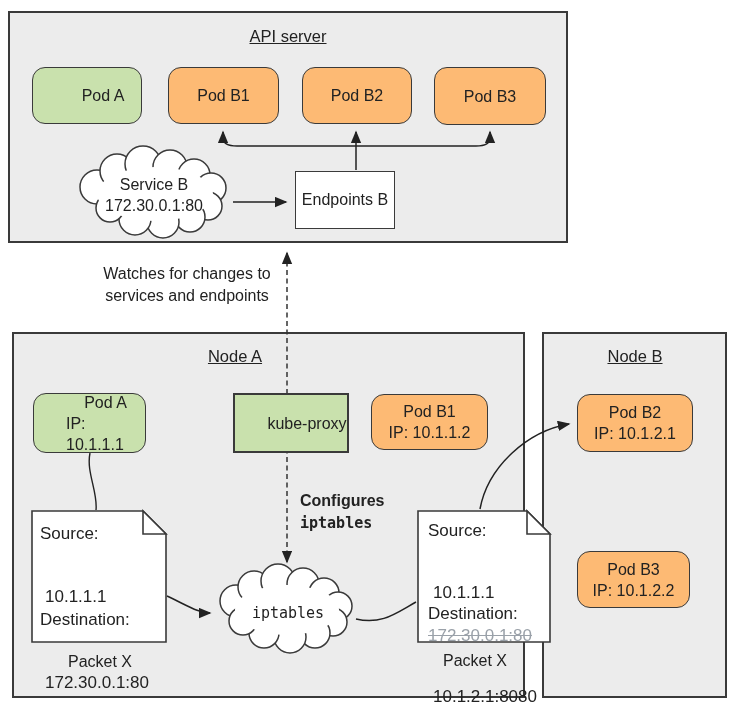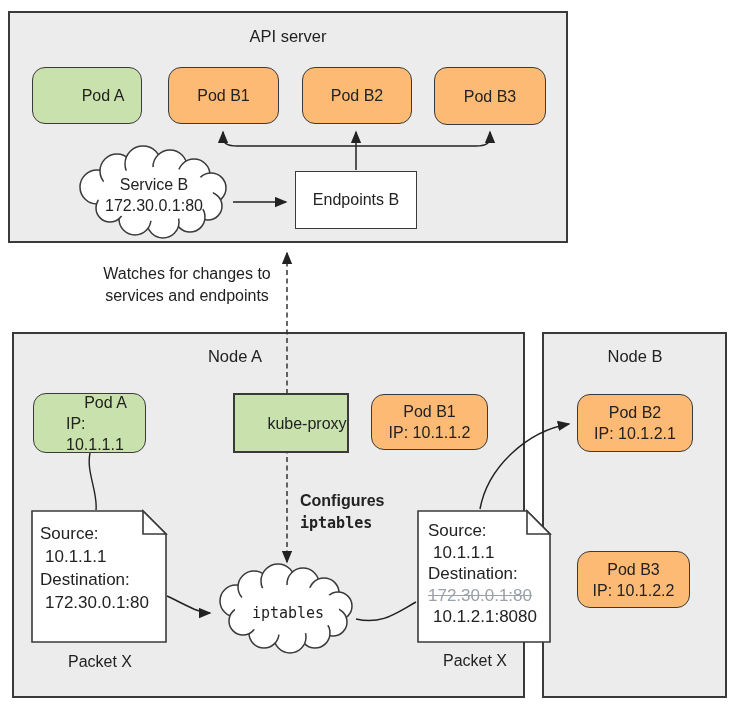--- a/index.html
+++ b/index.html
@@ -2,33 +2,33 @@
 <html><head>
 <meta charset="utf-8">
 <style>
   html,body{margin:0;padding:0;background:#fff;}
   #stage{position:relative;width:739px;height:711px;background:#fff;overflow:hidden;
          font-family:"Liberation Sans","DejaVu Sans",sans-serif;color:#222;}
   .panel{position:absolute;background:#ececec;border:2px solid #3a3a3a;z-index:1;box-sizing:border-box;}
   #svg-layer{position:absolute;left:0;top:0;z-index:2;}
   .lbl{position:absolute;z-index:3;font-size:16px;line-height:21px;white-space:nowrap;}
   .ctr{text-align:center;}
-  .title{font-size:16.5px;}
+  .title{font-size:16.5px;text-decoration:underline;}
   .pod{position:absolute;z-index:3;border:1.6px solid #3a3a3a;border-radius:13px;
        display:flex;flex-direction:column;align-items:center;justify-content:center;
        font-size:16px;line-height:21px;box-sizing:border-box;}
   .green{background:#c9e1ad;padding-left:32px;}
   .blue{background:#fdba74;}
   .rect{border-radius:0;text-align:right;}
   .whitebox{position:absolute;z-index:3;background:#fff;border:1.6px solid #3a3a3a;
        display:flex;align-items:center;justify-content:center;font-size:16px;box-sizing:border-box;}
   .doc-text{position:absolute;z-index:4;font-size:17px;}
   .dt1 div{line-height:23px;}
   .dt2 div{line-height:21.5px;}
-  .ind{padding-left:5px;}
+  .ind{padding-left:5px;margin-top:40px;}
   .strike{color:#9aa1a9;text-decoration:line-through;}
   .mono{font-family:"DejaVu Sans Mono","Liberation Mono",monospace;font-size:15px;}
 </style>
 </head>
 <body>
 
 <div id="stage">
 
   <div class="panel" style="left:8px;top:11px;width:560px;height:232px;"></div>
   <div class="panel" style="left:12px;top:332px;width:513px;height:366px;"></div>
@@ -95,21 +95,21 @@
 
   <div class="lbl ctr title" style="left:8px;top:26px;width:560px;">API server</div>
   <div class="pod green" style="left:32px;top:67px;width:110px;height:57px;">Pod A</div>
   <div class="pod blue" style="left:168px;top:67px;width:111px;height:57px;">Pod B1</div>
   <div class="pod blue" style="left:302px;top:67px;width:110px;height:57px;">Pod B2</div>
   <div class="pod blue" style="left:434px;top:67px;width:112px;height:58px;">Pod B3</div>
   <div class="lbl ctr" style="left:74px;top:174px;width:160px;">
     <div>Service B</div>
     <div>172.30.0.1:80</div>
   </div>
-  <div class="whitebox" style="left:295px;top:171px;width:122px;height:58px;">
+  <div class="whitebox" style="left:295px;top:171px;width:100px;height:58px;">
     <span>Endpoints B</span>
   </div>
 
   <div class="lbl ctr title" style="left:135px;top:346px;width:200px;">Node A</div>
 
   <div class="lbl ctr" style="left:77px;top:263px;width:220px;line-height:22px;">
     <div>Watches for changes to</div>
     <div>services and endpoints</div>
   </div>
   <div class="pod green" style="left:33px;top:393px;width:113px;height:60px;">

